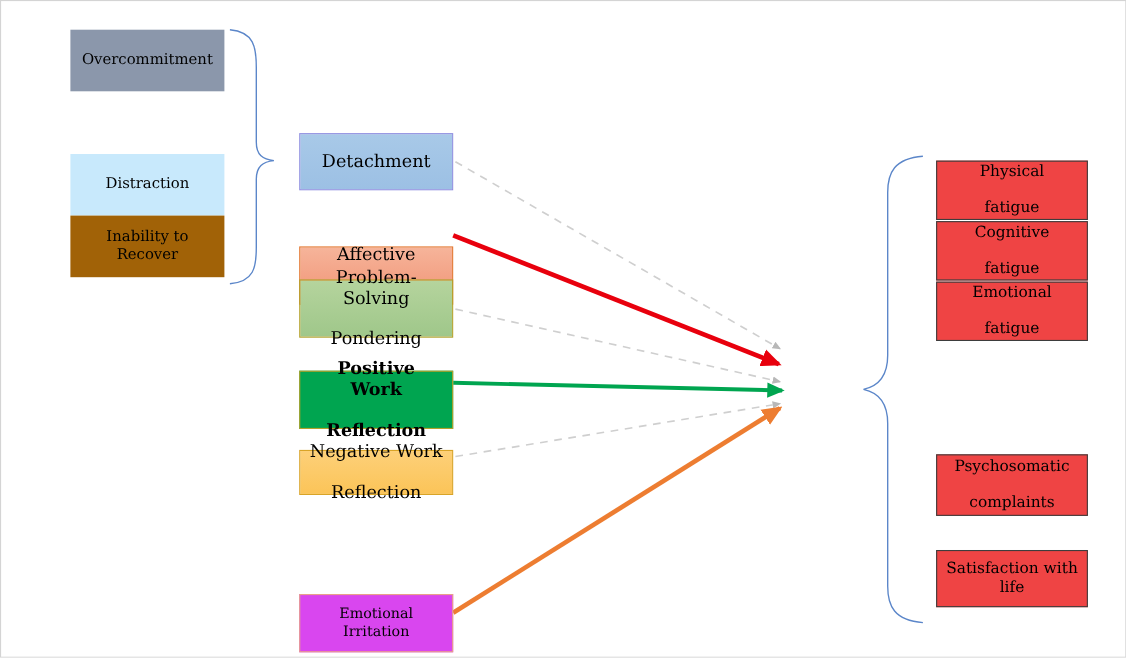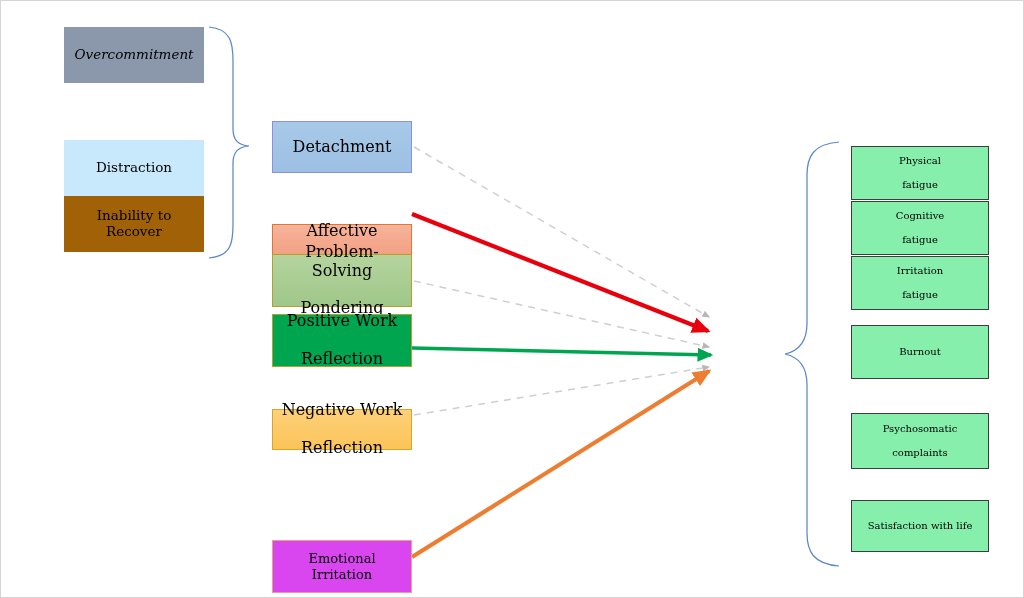--- a/index.html
+++ b/index.html
@@ -32,21 +32,21 @@
     justify-content: center;
     text-align: center;
     color: #000000;
     line-height: 1.18;
     z-index: 3;
   }
   .node span { display: block; padding: 0 4px; }
 
   
   .ante { width: 140px; height: 56px; left: 63px; font-size: 13.5px; }
-  .ante-overcommitment { top: 26px;  background: #8b97ab; font-style: italic; }
+  .ante-overcommitment { top: 26px;  background: #8b97ab; }
   .ante-cognitive      { top: 83px;  background: #cb9aee; border: 1.6px solid #9b00cc; }
   .ante-distraction    { top: 139px; background: #c8e9fc; }
   .ante-inability      { top: 195px; background: #a16207; }
 
   
   .med { width: 140px; left: 271px; font-size: 16px; }
   .med-detachment {
     top: 120px; height: 52px;
     background: linear-gradient(180deg,#a8c9e8 0%,#9cc0e4 100%);
     border: 1.4px solid #8f8fe0;
@@ -56,39 +56,40 @@
     background: linear-gradient(180deg,#f6b49a 0%,#f09273 100%);
     border: 1.4px solid #e3762f;
     margin-top: 36px;
   }
   .med-problem {
     top: 253px; height: 53px;
     background: linear-gradient(180deg,#b5d49d 0%,#9fc78a 100%);
     border: 1.4px solid #b3a12a;
   }
   .med-positive {
-    top: 313px; height: 53px;
+    top: 336px; height: 53px;
     background: #00a550;
     border: 1.4px solid #b3a12a;
+    font-weight: bold;
   }
   .med-negative {
     top: 408px; height: 41px;
     background: linear-gradient(180deg,#fdd079 0%,#fbc458 100%);
     border: 1.4px solid #d9a427;
   }
   .med-emotional {
     top: 539px; height: 53px; font-size: 13px;
     background: #d946ef;
     border: 1.4px solid #e8a08a;
   }
 
   
   .out {
-    width: 138px; left: 850px; font-size: 10px;
-    background: #86efac;
+    width: 138px; left: 850px; font-size: 14px;
+    background: #ef4444;
     border: 1.5px solid #3d3d3d;
   }
   .out-physical    { top: 145px; height: 54px; }
   .out-cogfatigue  { top: 200px; height: 54px; }
   .out-emofatigue  { top: 255px; height: 54px; }
   .out-burnout     { top: 324px; height: 54px; }
   .out-psycho      { top: 412px; height: 56px; }
   .out-satisfy     { top: 499px; height: 52px; }
 </style>
 </head>
@@ -196,28 +197,25 @@
 
   <div class="node out out-cogfatigue">
     <span>
       <span>Cognitive</span><br>
       <span>fatigue</span>
     </span>
   </div>
 
   <div class="node out out-emofatigue">
     <span>
-      <span>Irritation</span><br>
+      <span>Emotional</span><br>
       <span>fatigue</span>
     </span>
   </div>
 
-  <div class="node out out-burnout">
-    <span>Burnout</span>
-  </div>
 
   <div class="node out out-psycho">
     <span>
       <span>Psychosomatic</span><br>
       <span>complaints</span>
     </span>
   </div>
 
   <div class="node out out-satisfy">
     <span>Satisfaction with life</span>

